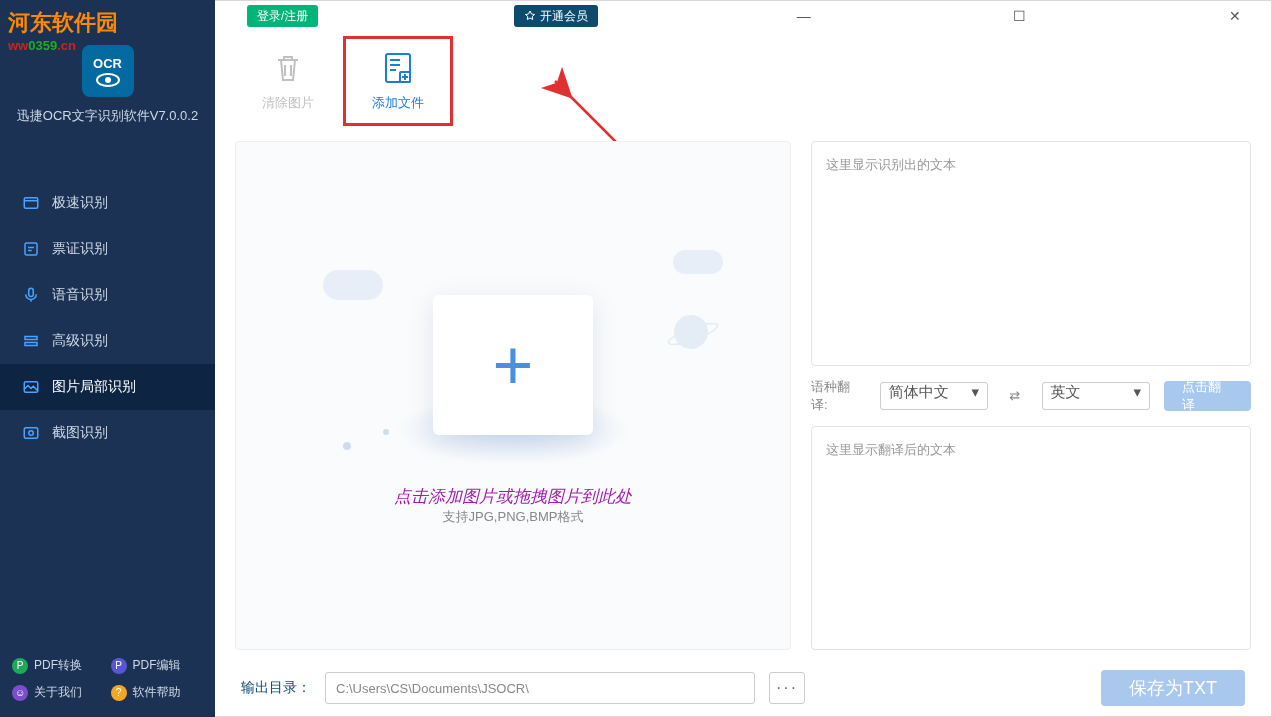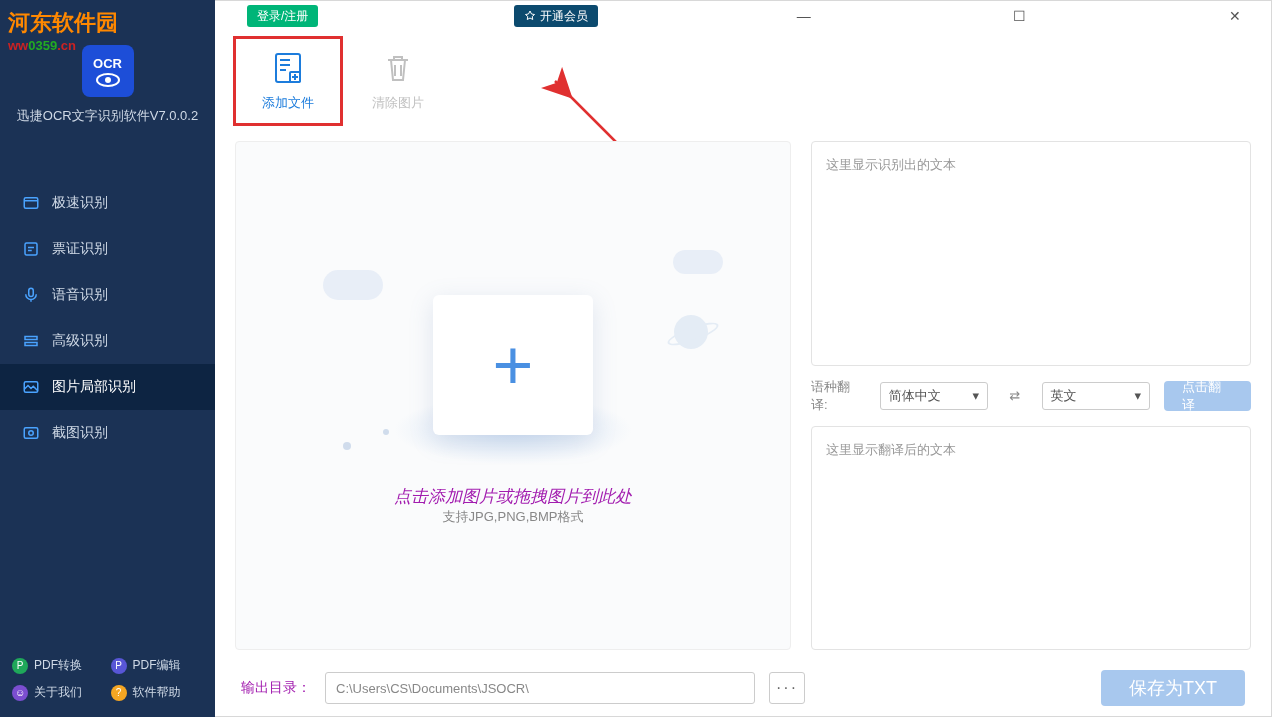--- a/index.html
+++ b/index.html
@@ -5,21 +5,21 @@
 * { margin: 0; padding: 0; box-sizing: border-box; font-family: "Microsoft YaHei", Arial, sans-serif; }
 body { width: 1272px; height: 717px; overflow: hidden; background: #fff; display: flex; }
 
 
 .sidebar { width: 215px; height: 717px; background: #1b3255; color: #fff; display: flex; flex-direction: column; position: relative; }
 .logo-area { height: 140px; display: flex; flex-direction: column; align-items: center; justify-content: center; position: relative; }
 .watermark { position: absolute; top: 8px; left: 8px; font-size: 22px; font-weight: bold; }
 .watermark .orange { color: #ff8800; }
 .watermark .url { font-size: 13px; color: #22aa22; display: block; }
 .watermark .urlred { color: #cc2222; }
-.ocr-logo { width: 52px; height: 52px; background: #1d4ed8; border-radius: 8px; display: flex; flex-direction: column; align-items: center; justify-content: center; color: #fff; font-size: 13px; font-weight: bold; margin-top: 30px; }
+.ocr-logo { width: 52px; height: 52px; background: #0369a1; border-radius: 8px; display: flex; flex-direction: column; align-items: center; justify-content: center; color: #fff; font-size: 13px; font-weight: bold; margin-top: 30px; }
 .ocr-logo .eye { width: 24px; height: 14px; border: 2px solid #fff; border-radius: 50%; margin-top: 2px; display: flex; align-items: center; justify-content: center; }
 .ocr-logo .eye::after { content: ''; width: 6px; height: 6px; background: #fff; border-radius: 50%; }
 .app-title { font-size: 13px; color: #cfd9e6; margin-top: 10px; text-align: center; }
 
 .nav { flex: 1; padding-top: 40px; }
 .nav-item { display: flex; align-items: center; padding: 14px 22px; font-size: 14px; color: #cfd9e6; cursor: pointer; }
 .nav-item.active { background: #0d2442; color: #fff; }
 .nav-item .nav-icon { width: 18px; height: 18px; margin-right: 12px; display: inline-flex; align-items: center; justify-content: center; }
 
 .bottom-links { padding: 16px 12px; display: grid; grid-template-columns: 1fr 1fr; gap: 10px 6px; }
@@ -61,26 +61,26 @@
 .dot { position: absolute; width: 8px; height: 8px; border-radius: 50%; background: #d0dcec; }
 .dot.d1 { left: -30px; bottom: 15px; }
 .dot.d2 { left: 10px; bottom: 30px; width: 6px; height: 6px; }
 .drop-title { font-size: 17px; color: #a21caf; font-weight: 500; margin-top: 20px; font-style: italic; }
 .drop-sub { font-size: 13px; color: #888; }
 
 .right-panel { width: 440px; display: flex; flex-direction: column; gap: 12px; }
 .text-box { flex: 1; border: 1px solid #e3e3e3; border-radius: 4px; padding: 14px; font-size: 13px; color: #999; background: #fff; }
 .trans-row { display: flex; align-items: center; gap: 14px; font-size: 13px; color: #666; }
 .trans-label { color: #888; }
-.select { width: 110px; height: 28px; border: 1px solid #ccc; border-radius: 3px; display: flex; align-items: center; justify-content: space-between; padding: 0 8px; font-size: 13px; color: #555; cursor: pointer; }
+.select { width: 110px; height: 28px; border: 1px solid #ccc; border-radius: 3px; display: flex; align-items: flex-start; justify-content: space-between; padding: 0 8px; font-size: 15px; color: #555; cursor: pointer; }
 .swap { width: 26px; height: 22px; display: flex; align-items: center; justify-content: center; color: #888; cursor: pointer; }
 .trans-btn { margin-left: auto; height: 30px; padding: 0 18px; background: #a8c8ee; color: #fff; border-radius: 4px; font-size: 13px; display: flex; align-items: center; cursor: pointer; }
 
 .footer { height: 56px; display: flex; align-items: center; padding: 0 26px; gap: 14px; }
-.out-label { font-size: 14px; color: #a21caf; }
+.out-label { font-size: 14px; color: #0c4a6e; }
 .out-path { flex: 1; max-width: 430px; height: 32px; border: 1px solid #ccc; border-radius: 3px; padding: 0 10px; font-size: 13px; color: #888; display: flex; align-items: center; }
 .out-browse { width: 36px; height: 32px; border: 1px solid #ccc; border-radius: 3px; display: flex; align-items: center; justify-content: center; color: #666; cursor: pointer; font-size: 16px; letter-spacing: 2px; }
 .save-btn { margin-left: auto; height: 36px; padding: 0 28px; background: #a8c8ee; color: #fff; border-radius: 4px; font-size: 18px; display: flex; align-items: center; cursor: pointer; }
 
 svg { display: block; }
 </style>
 </head>
 <body>
 
 <div class="sidebar">
@@ -182,38 +182,38 @@
           <path d="M12 2l3 6 6 1-4.5 4 1 6-5.5-3-5.5 3 1-6L3 9l6-1z"></path>
         </svg>
       <span>开通会员</span>
     </div>
     <div class="winctrl">—</div>
     <div class="winctrl">☐</div>
     <div class="winctrl">✕</div>
   </div>
 
   <div class="toolbar">
+    <div class="tool disabled">
+      <span class="tool-icon">
+        <svg width="36" height="36" viewBox="0 0 36 36" fill="none" stroke="#c0c0c0" stroke-width="2">
+            <path d="M8 10h20M14 10V7h8v3M11 10l2 20h10l2-20M15 15v11M21 15v11"></path>
+          </svg>
+      </span>
+      <span class="tool-label">清除图片</span>
+    </div>
     <div class="tool highlighted">
       <span class="tool-icon">
         <svg width="36" height="36" viewBox="0 0 36 36" fill="none" stroke="#1c7cdc" stroke-width="2">
             <rect x="6" y="4" width="24" height="28" rx="2"></rect>
             <path d="M10 10h10M10 15h10M10 20h6"></path>
             <rect x="20" y="22" width="10" height="10" rx="1" fill="#fff"></rect>
             <path d="M25 24v6M22 27h6"></path>
           </svg>
       </span>
       <span class="tool-label">添加文件</span>
-    </div>
-    <div class="tool disabled">
-      <span class="tool-icon">
-        <svg width="36" height="36" viewBox="0 0 36 36" fill="none" stroke="#c0c0c0" stroke-width="2">
-            <path d="M8 10h20M14 10V7h8v3M11 10l2 20h10l2-20M15 15v11M21 15v11"></path>
-          </svg>
-      </span>
-      <span class="tool-label">清除图片</span>
     </div>
 
     <svg class="arrow-svg" width="320" height="260">
       <defs>
           <marker id="ah" markerWidth="12" markerHeight="12" refX="2" refY="6" orient="auto">
             <path d="M0,0 L12,6 L0,12 L3,6 z" fill="#e03030"></path>
           </marker>
         </defs>
       <line x1="80" y1="20" x2="290" y2="230" stroke="#e03030" stroke-width="2.5" marker-start="url(#ah)"></line>
     </svg>

